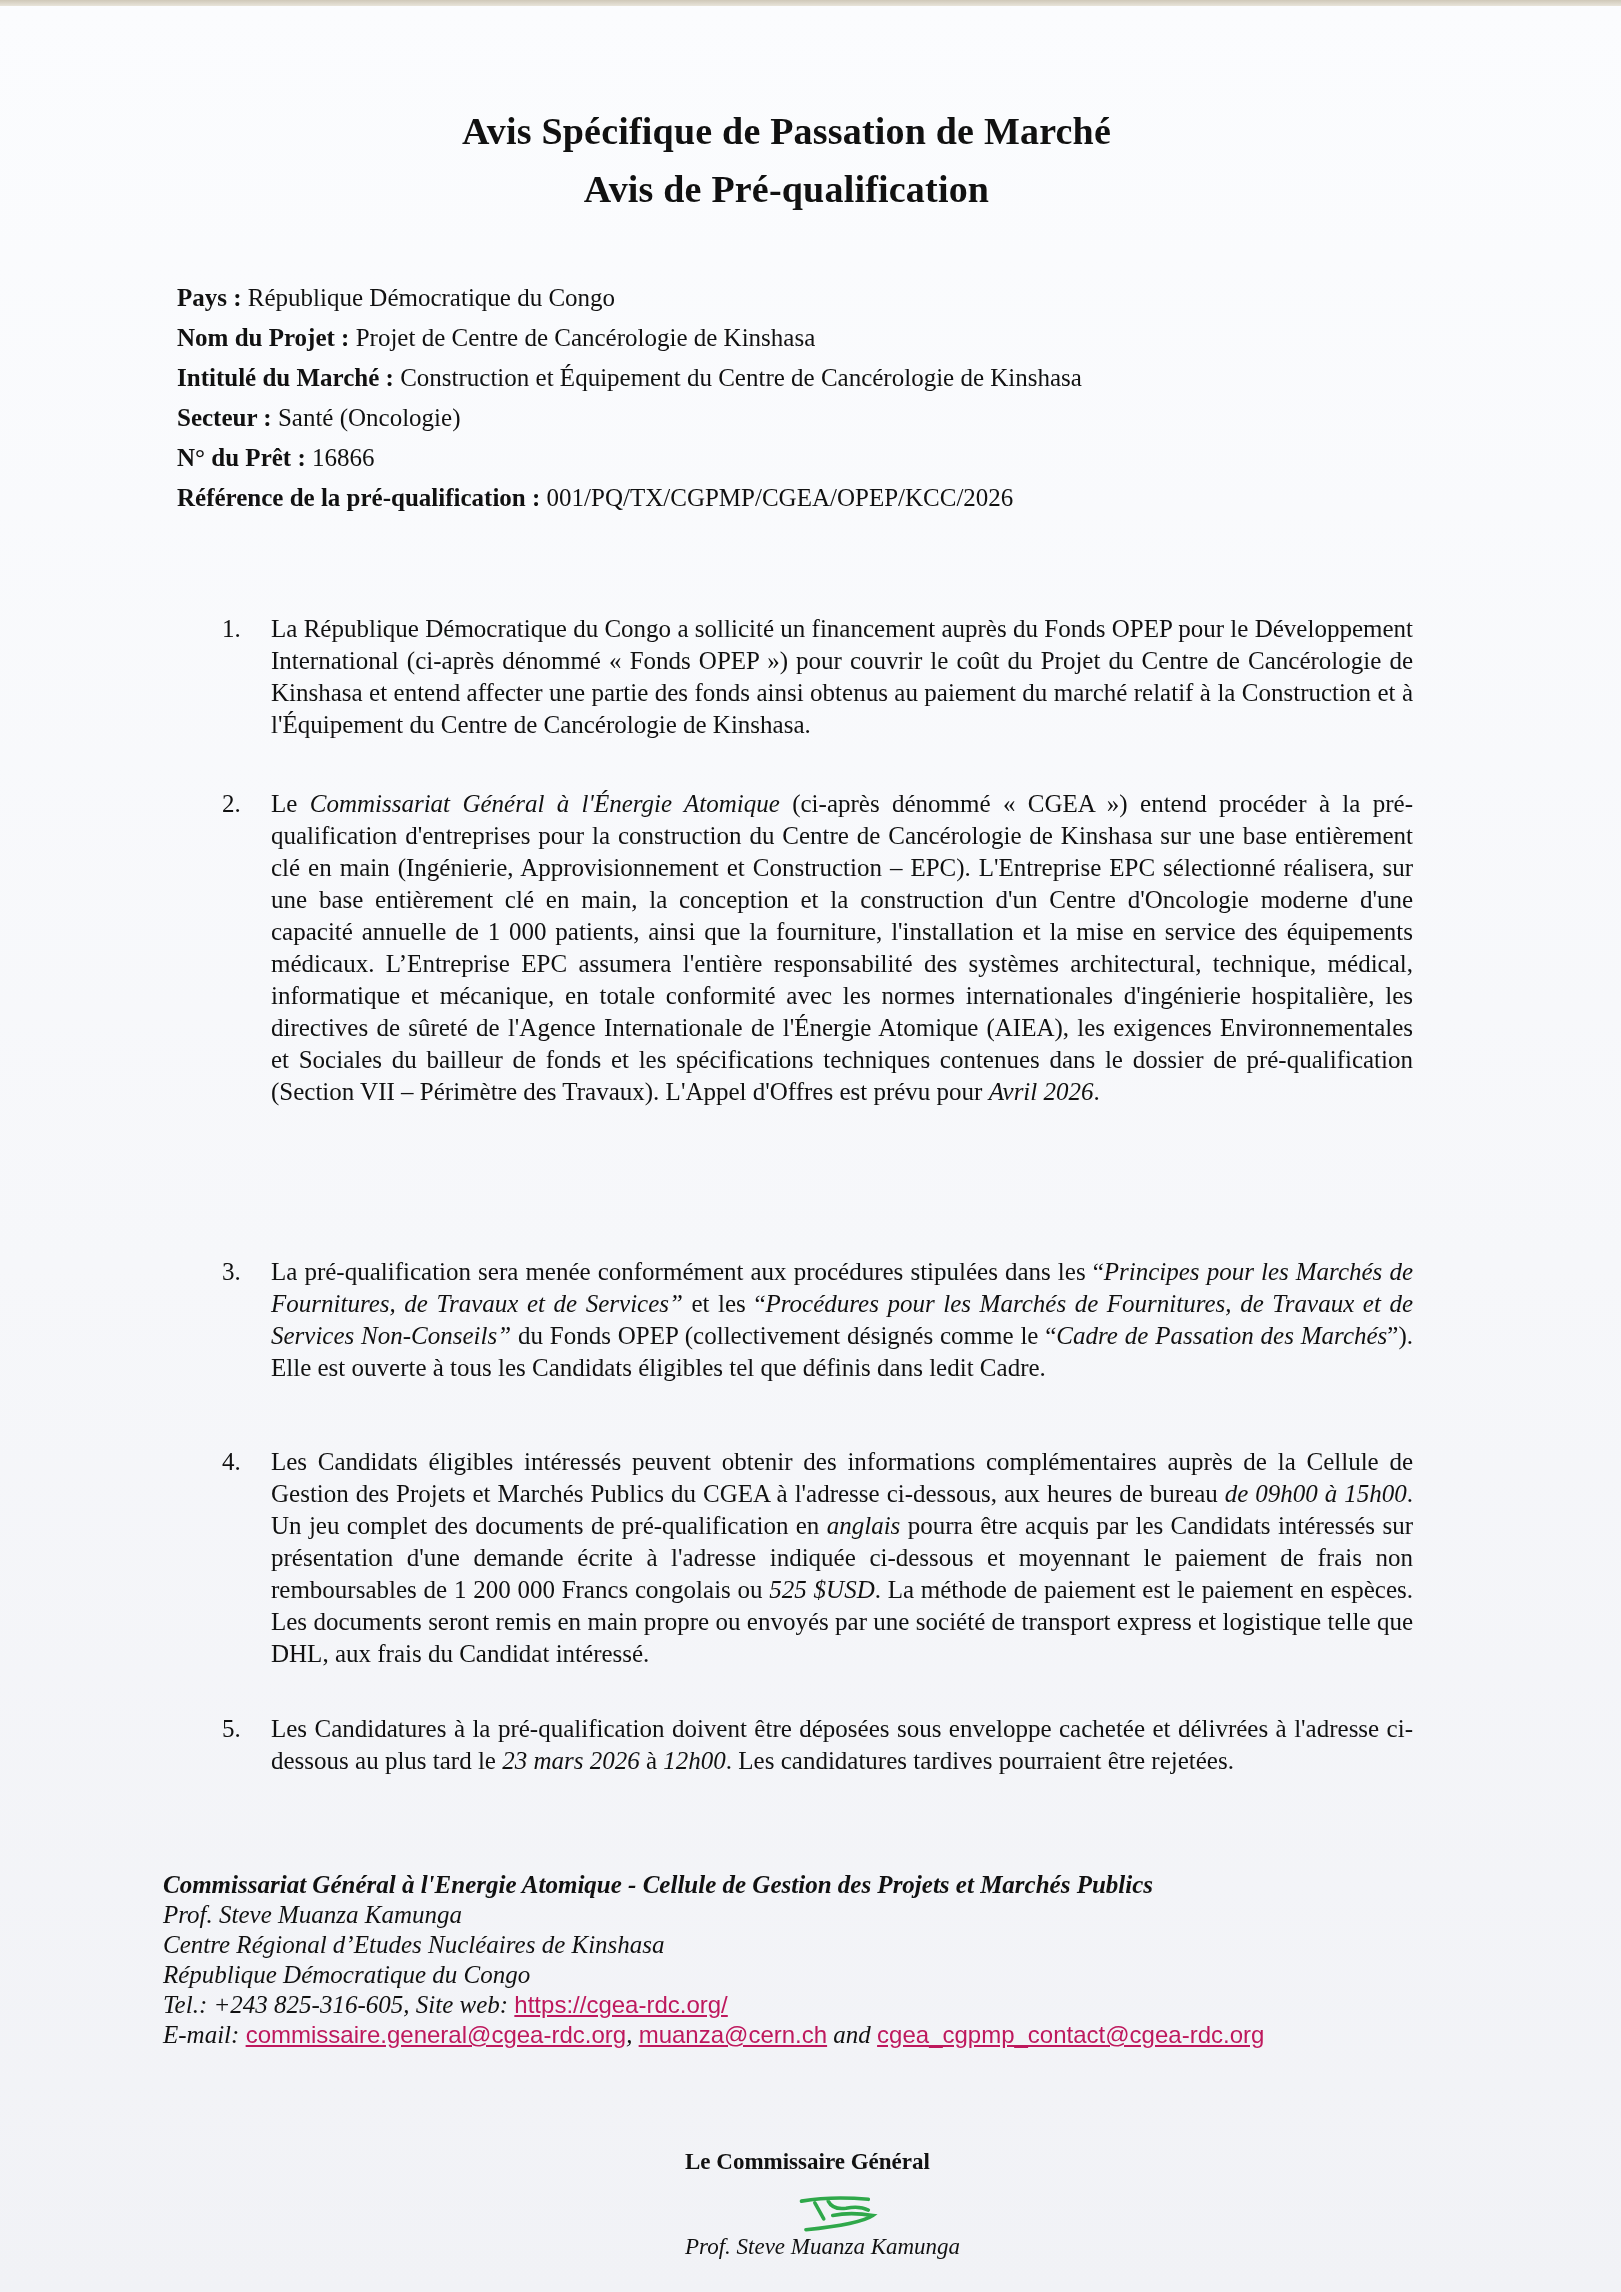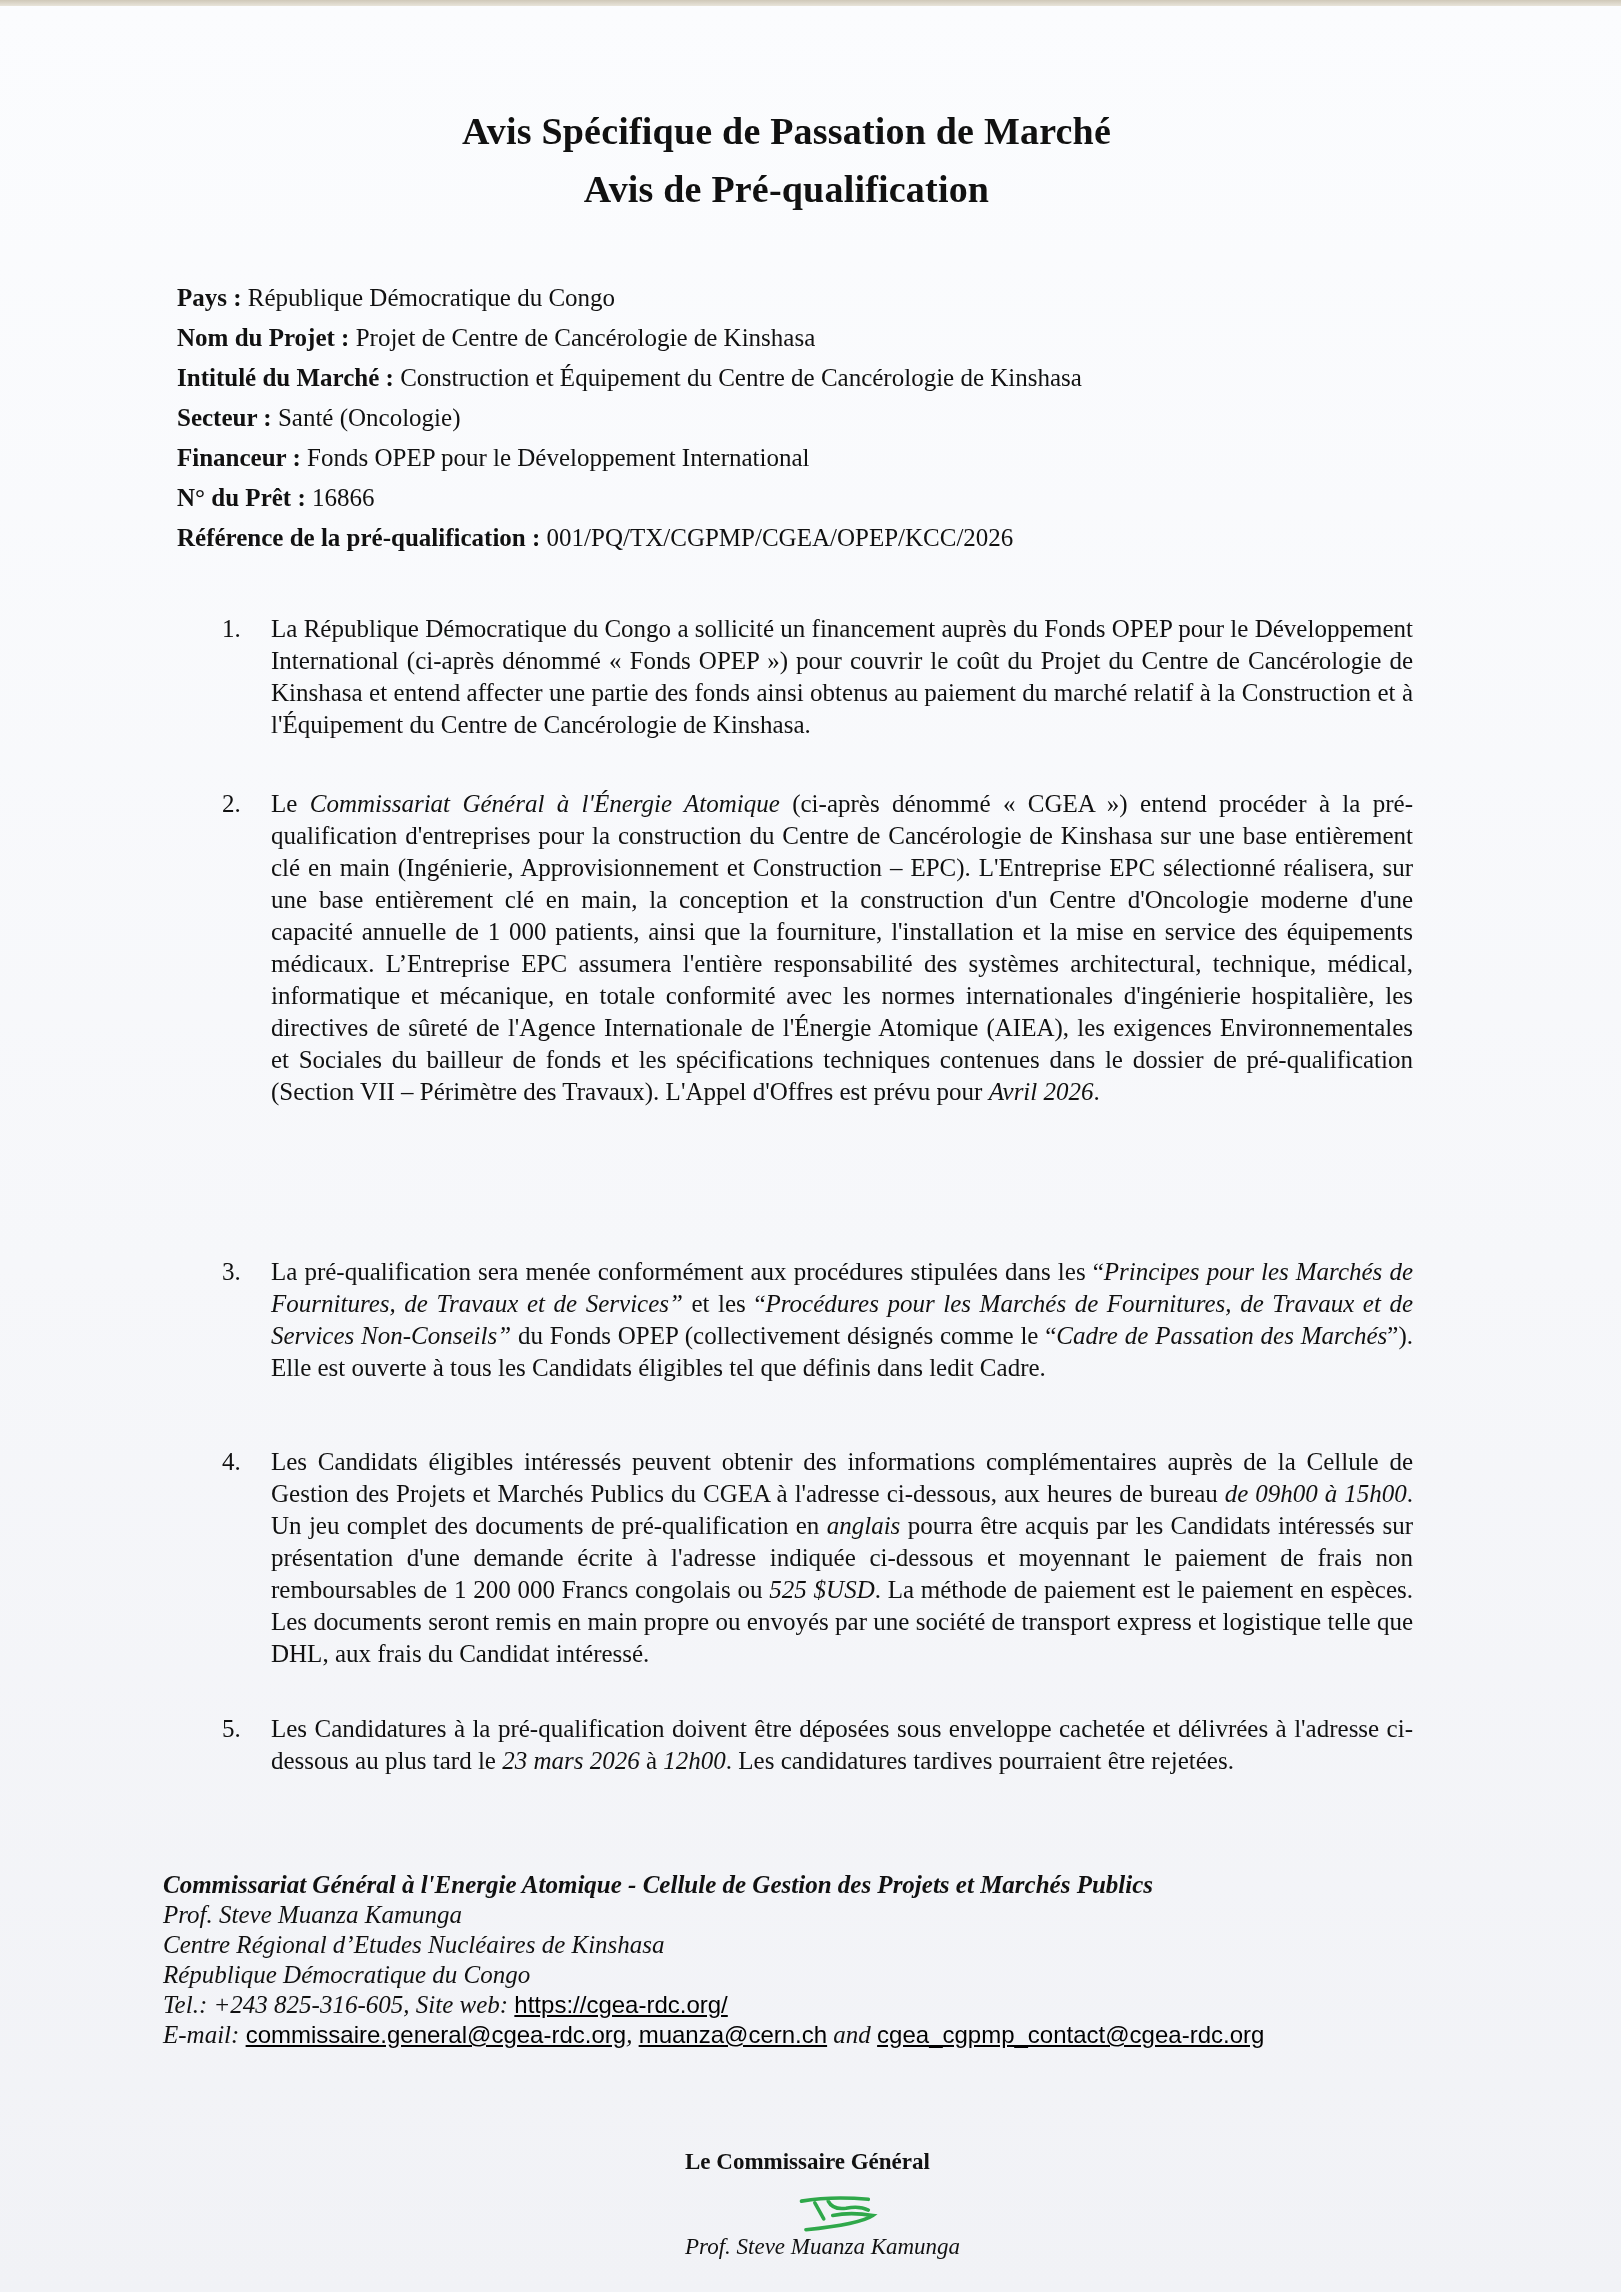--- a/index.html
+++ b/index.html
@@ -35,42 +35,41 @@
   .item p { margin:0; }
   .i1 { height:175px; }
   .i2 { margin-top:0; height:468px; }
   .i3 { height:190px; }
   .i4 { height:267px; }
   .i5 {}
   i { font-style:italic; }
 
   .footer { position:absolute; left:163px; top:1870px; font-size:25px; line-height:30px; font-style:italic; }
   .footer .org { font-weight:bold; }
-  .footer a { color:#000000; text-decoration:underline; font-family:"Liberation Sans","DejaVu Sans",sans-serif; font-style:normal; font-size:24px; }
+  .footer a { color:#be185d; text-decoration:underline; font-family:"Liberation Sans","DejaVu Sans",sans-serif; font-style:normal; font-size:24px; }
   .footer .email-line { width:1191px; }
 
   .sign-title { position:absolute; left:685px; top:2149px; font-size:23px; font-weight:bold; }
   .signature { position:absolute; left:797px; top:2192px; width:107px; height:45px; }
   .sign-name { position:absolute; left:685px; top:2234px; font-size:23px; font-style:italic; }
 </style>
 </head>
 <body>
 
 <div class="top-edge"></div>
 <div class="page"></div>
 
 <div class="title t1">Avis Spécifique de Passation de Marché</div>
 <div class="title t2">Avis de Pré-qualification</div>
 
 <div class="meta">
   <div class="meta-row"><b>Pays :</b> <span>République Démocratique du Congo</span></div>
   <div class="meta-row"><b>Nom du Projet :</b> <span>Projet de Centre de Cancérologie de Kinshasa</span></div>
   <div class="meta-row"><b>Intitulé du Marché :</b> <span>Construction et Équipement du Centre de Cancérologie de Kinshasa</span></div>
   <div class="meta-row"><b>Secteur :</b> <span>Santé (Oncologie)</span></div>
-  <div class="meta-row"><b>Financeur :</b> <span>Fonds OPEP pour le Développement International</span></div>
   <div class="meta-row"><b>N° du Prêt :</b> <span>16866</span></div>
   <div class="meta-row"><b>Référence de la pré-qualification :</b> <span>001/PQ/TX/CGPMP/CGEA/OPEP/KCC/2026</span></div>
 </div>
 
 <div class="items">
   <div class="item i1">
     <span class="num">1.</span>
     <p>La République Démocratique du Congo a sollicité un financement auprès du Fonds OPEP pour le Développement International (ci-après dénommé « Fonds OPEP ») pour couvrir le coût du Projet du Centre de Cancérologie de Kinshasa et entend affecter une partie des fonds ainsi obtenus au paiement du marché relatif à la Construction et à l'Équipement du Centre de Cancérologie de Kinshasa.</p>
   </div>
 

